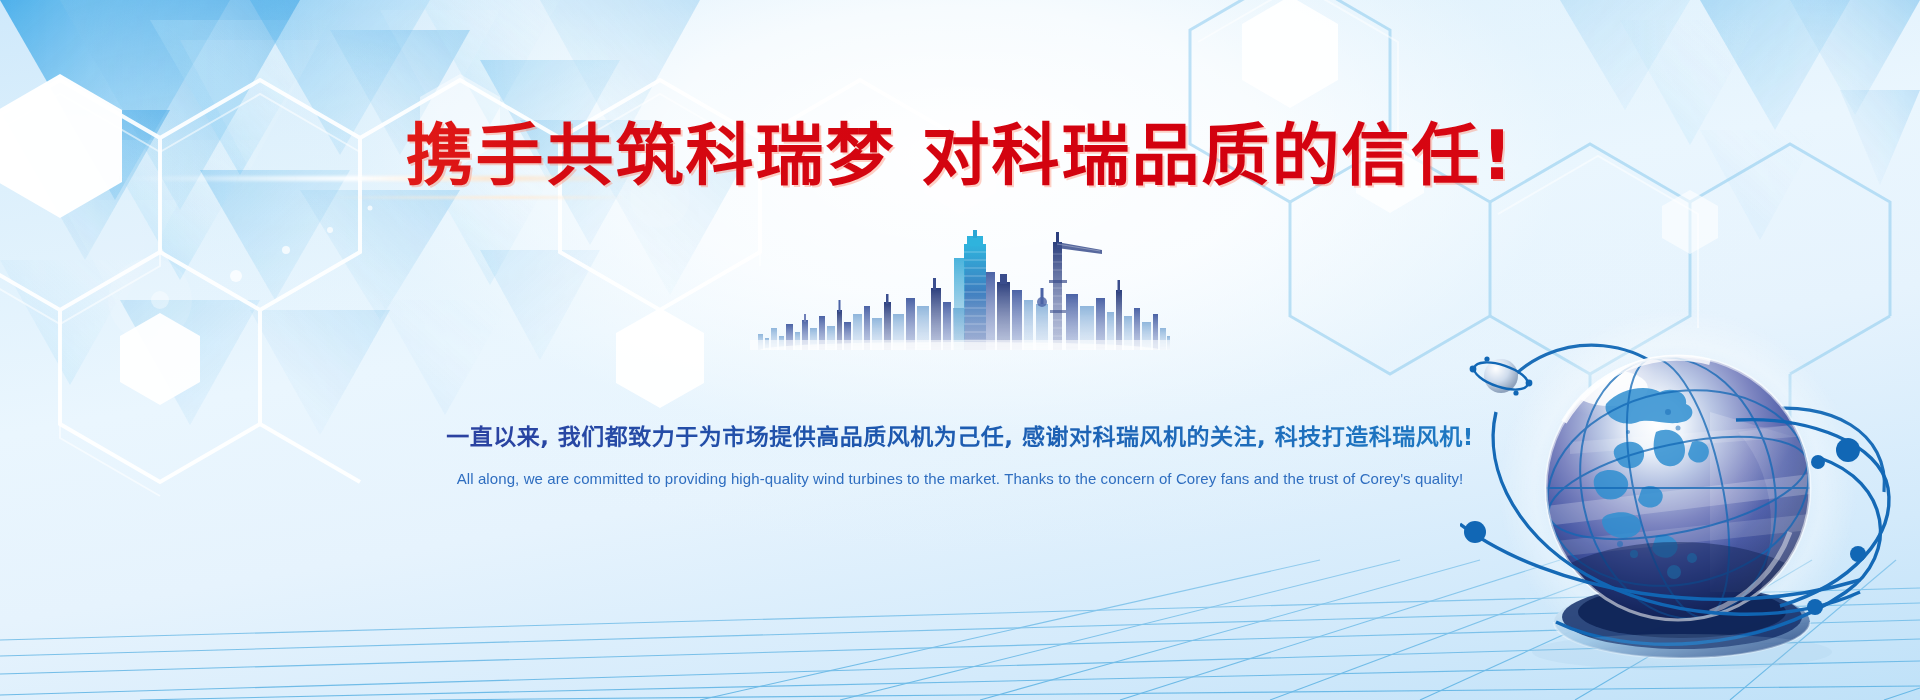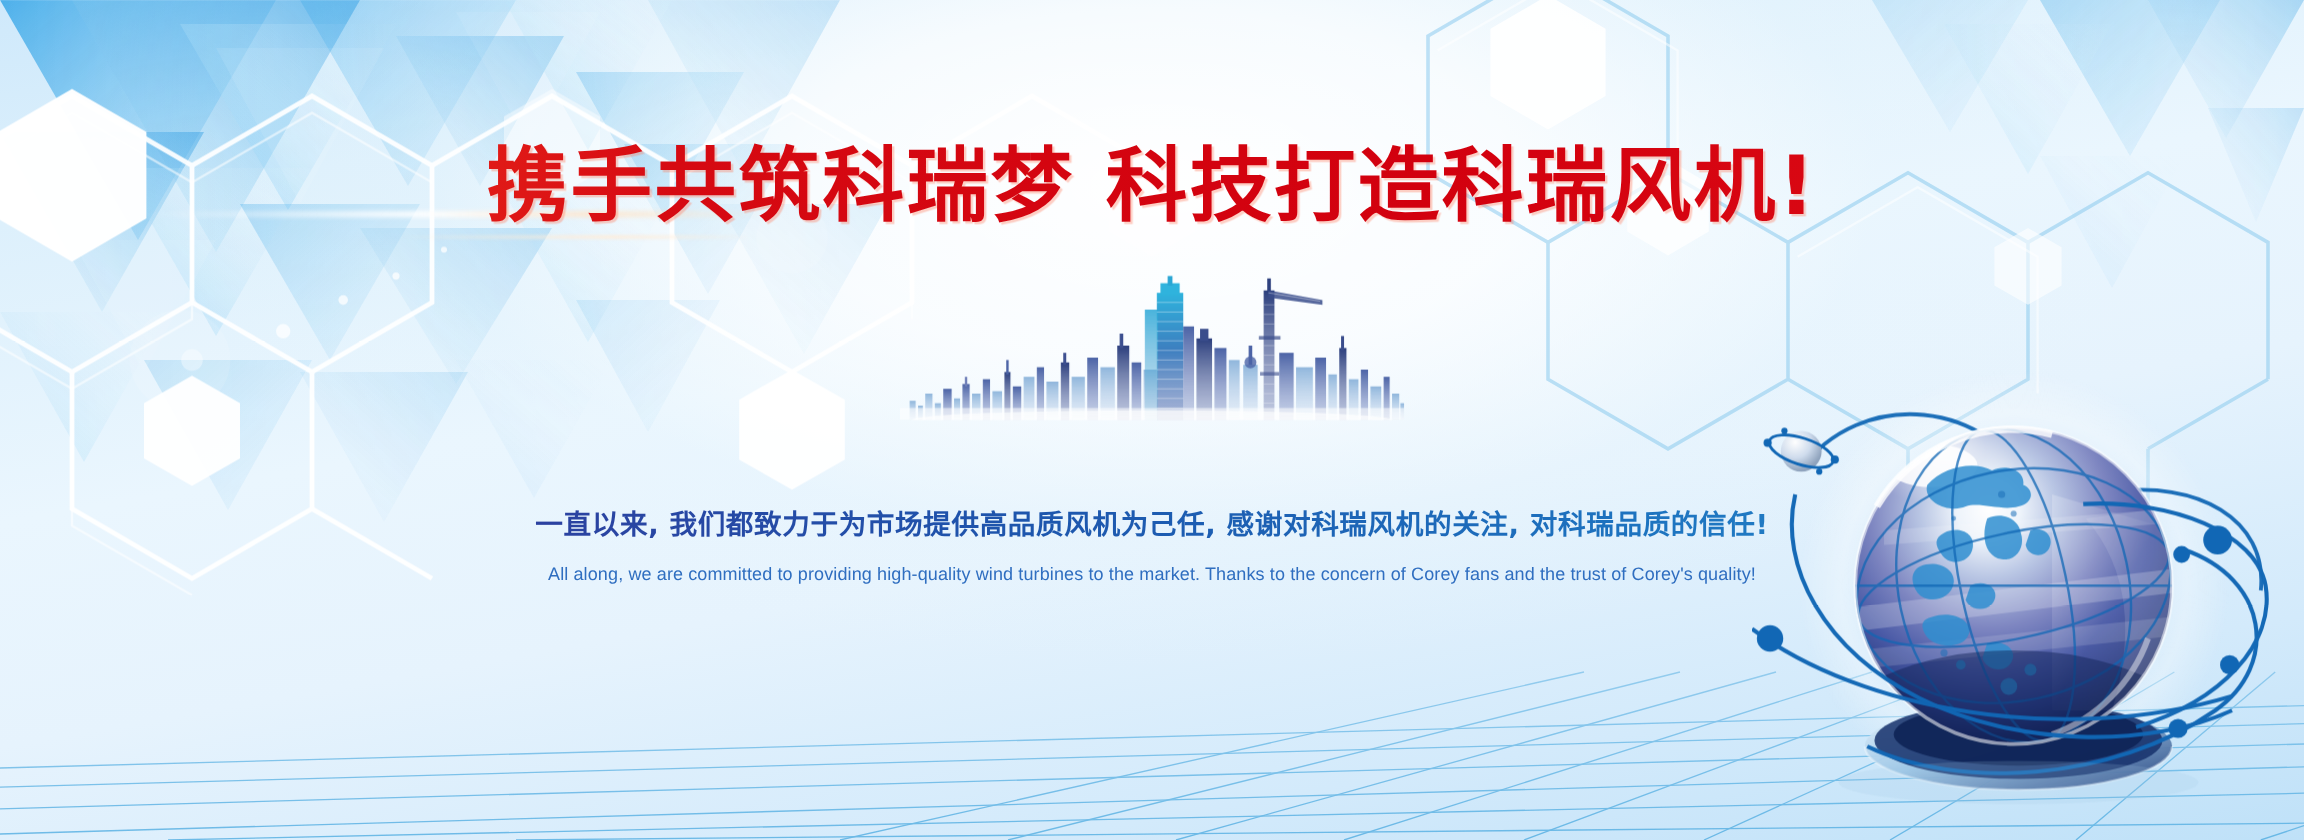--- a/index.html
+++ b/index.html
@@ -374,23 +374,23 @@
         <rect x="417" y="108" width="3" height="14" fill="url(#bLight)"></rect>
       </g>
 
       <rect x="0" y="112" width="420" height="10" fill="#ffffff" opacity="0.55"></rect>
       <ellipse cx="210" cy="122" rx="200" ry="8" fill="#ffffff" opacity="0.6"></ellipse>
     </svg>
   </div>
 
   <div class="content">
     <h1 class="headline">
-      <span>携手共筑科瑞梦</span><span class="gap"></span><span>科技打造科瑞风机!</span>
+      <span>携手共筑科瑞梦</span><span class="gap"></span><span>对科瑞品质的信任!</span>
     </h1>
-    <div class="sub-cn">一直以来, 我们都致力于为市场提供高品质风机为己任, 感谢对科瑞风机的关注, 对科瑞品质的信任!</div>
+    <div class="sub-cn">一直以来, 我们都致力于为市场提供高品质风机为己任, 感谢对科瑞风机的关注, 科技打造科瑞风机!</div>
     <div class="sub-en">All along, we are committed to providing high-quality wind turbines to the market. Thanks to the concern of Corey fans and the trust of Corey's quality!</div>
   </div>
 
   <div class="globe-wrap">
     <svg viewBox="0 0 470 400" aria-hidden="true">
       <defs>
         <radialGradient id="sphere" cx="42%" cy="26%" r="72%">
           <stop offset="0%" stop-color="#ffffff"></stop>
           <stop offset="14%" stop-color="#eef4fb"></stop>
           <stop offset="30%" stop-color="#b9c6e4"></stop>

